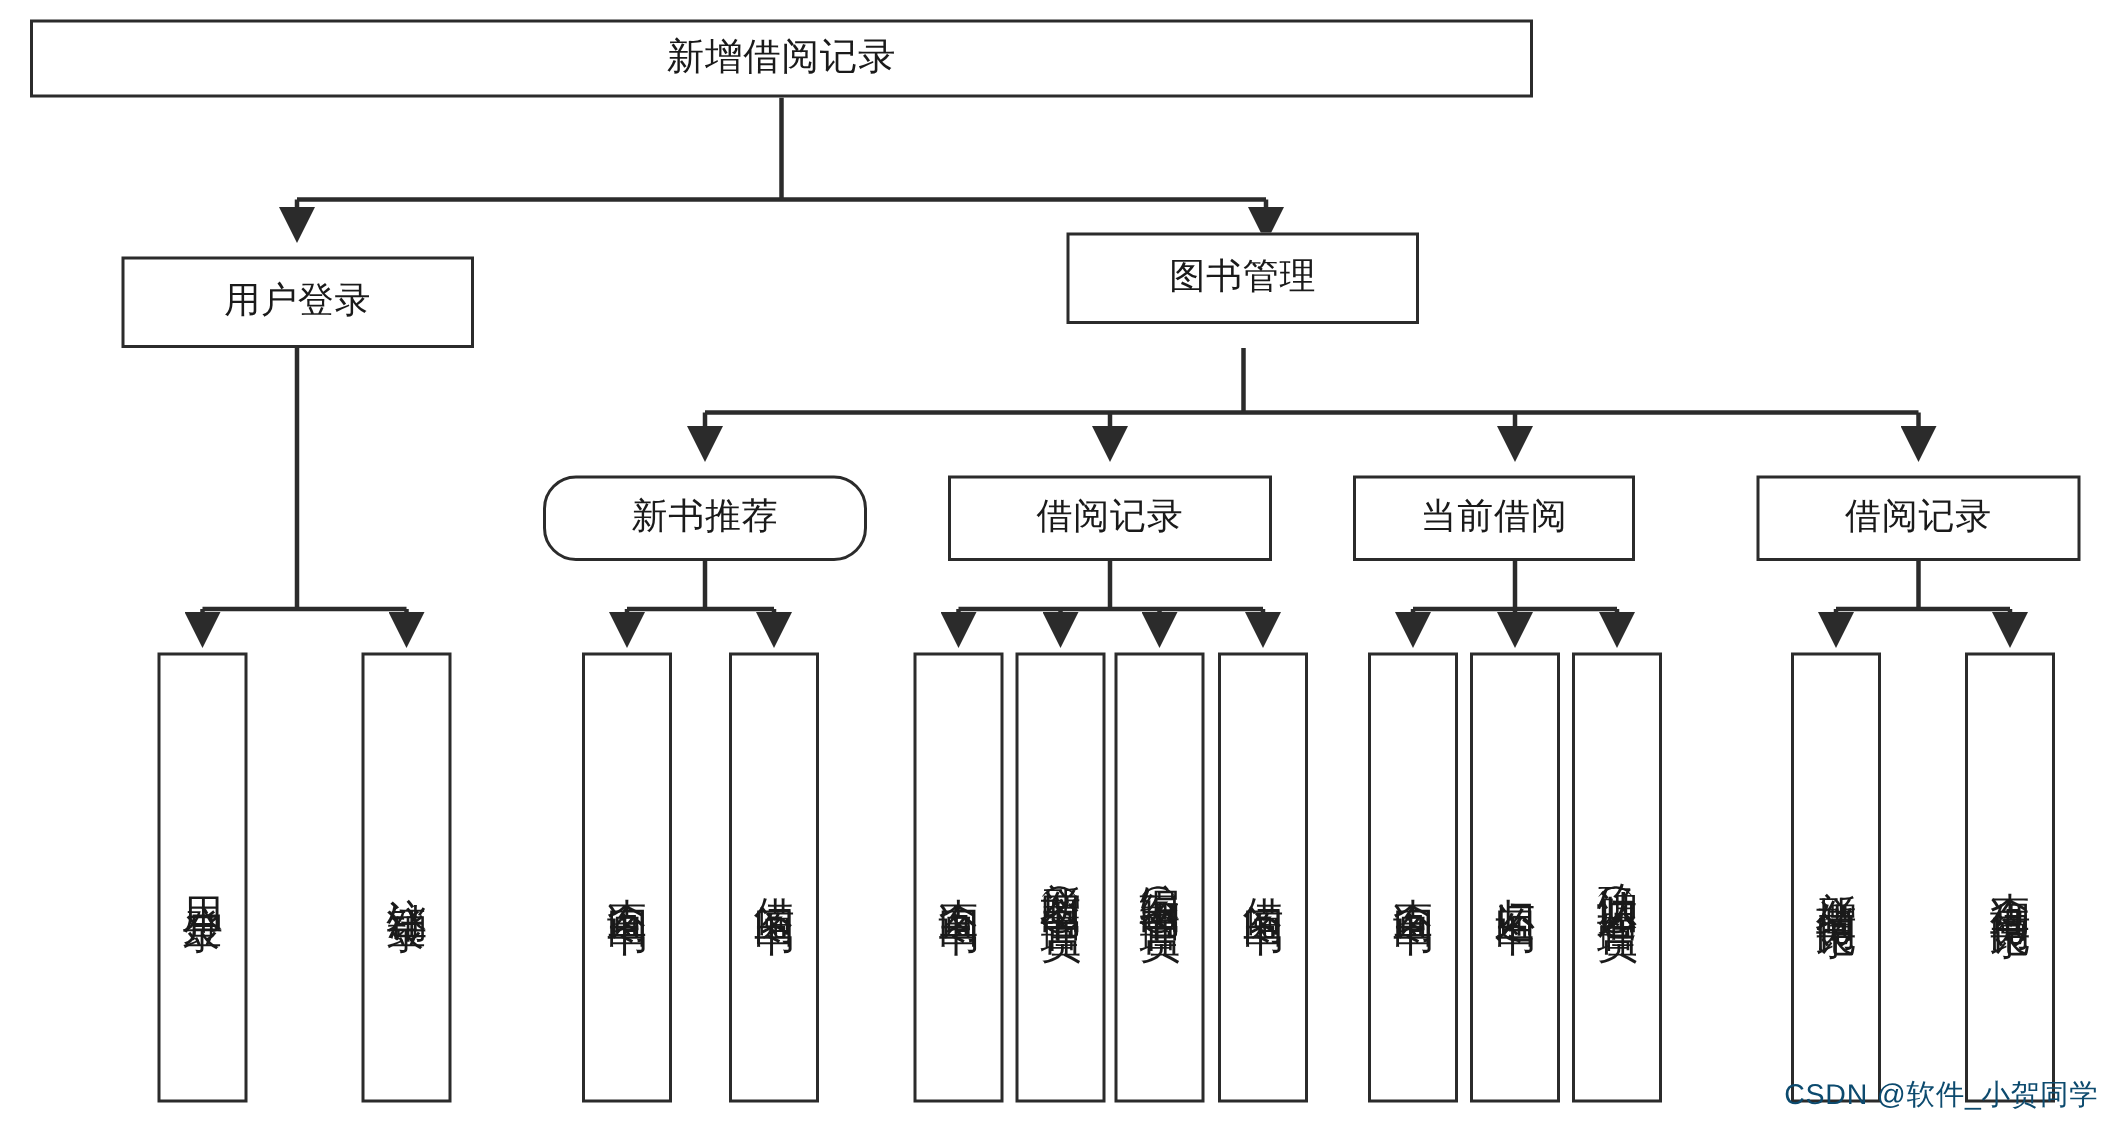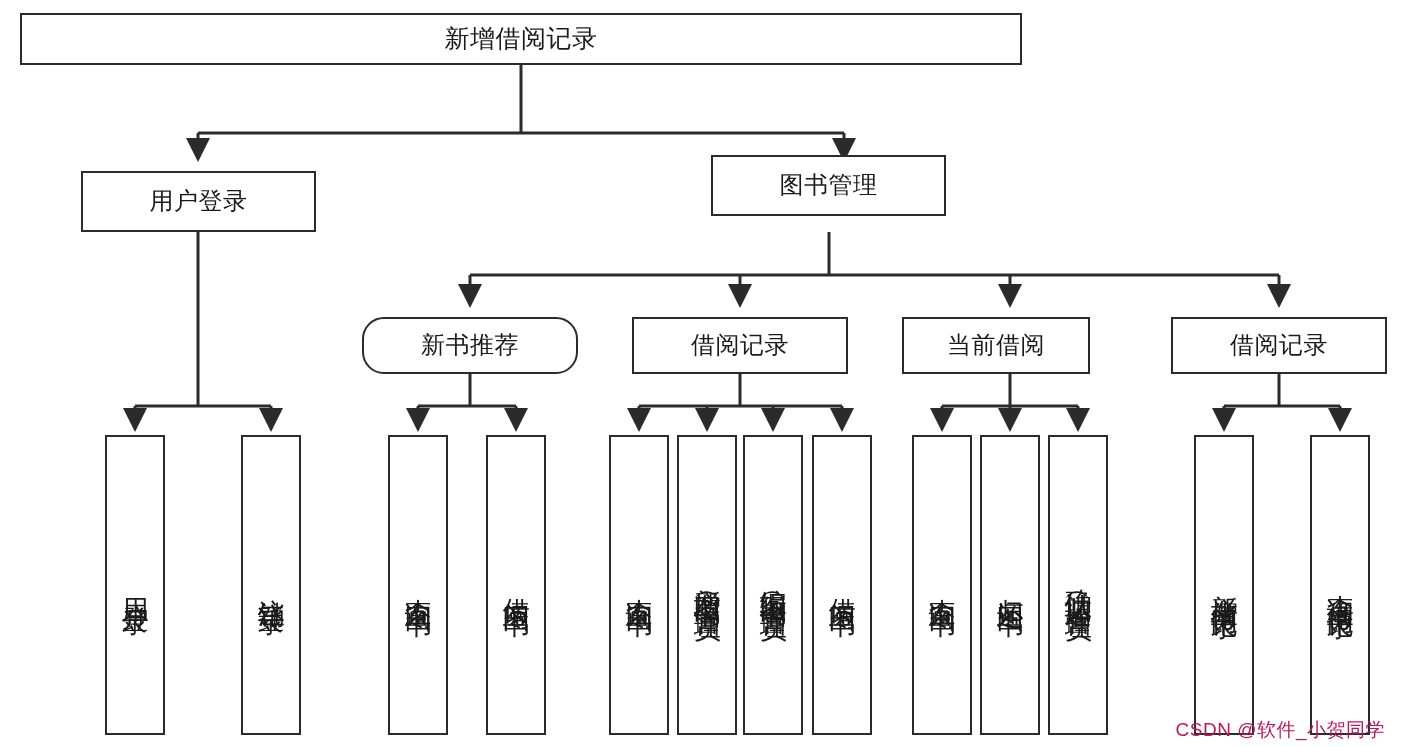--- a/index.html
+++ b/index.html
@@ -48,24 +48,24 @@
     writing-mode: vertical-rl;
     text-orientation: upright;
     font-size: 27px;
     letter-spacing: 4px;
     line-height: 1.05;
     padding: 4px 0;
     white-space: nowrap;
   }
   .watermark {
     position: absolute;
-    right: 20px;
+    right: 6px;
     bottom: 4px;
     font-size: 19px;
-    color: #be185d;
+    color: #0c4a6e;
     z-index: 5;
     white-space: nowrap;
     letter-spacing: 0.5px;
   }
 </style>
 </head>
 <body>
 
 <div id="canvas">
 

